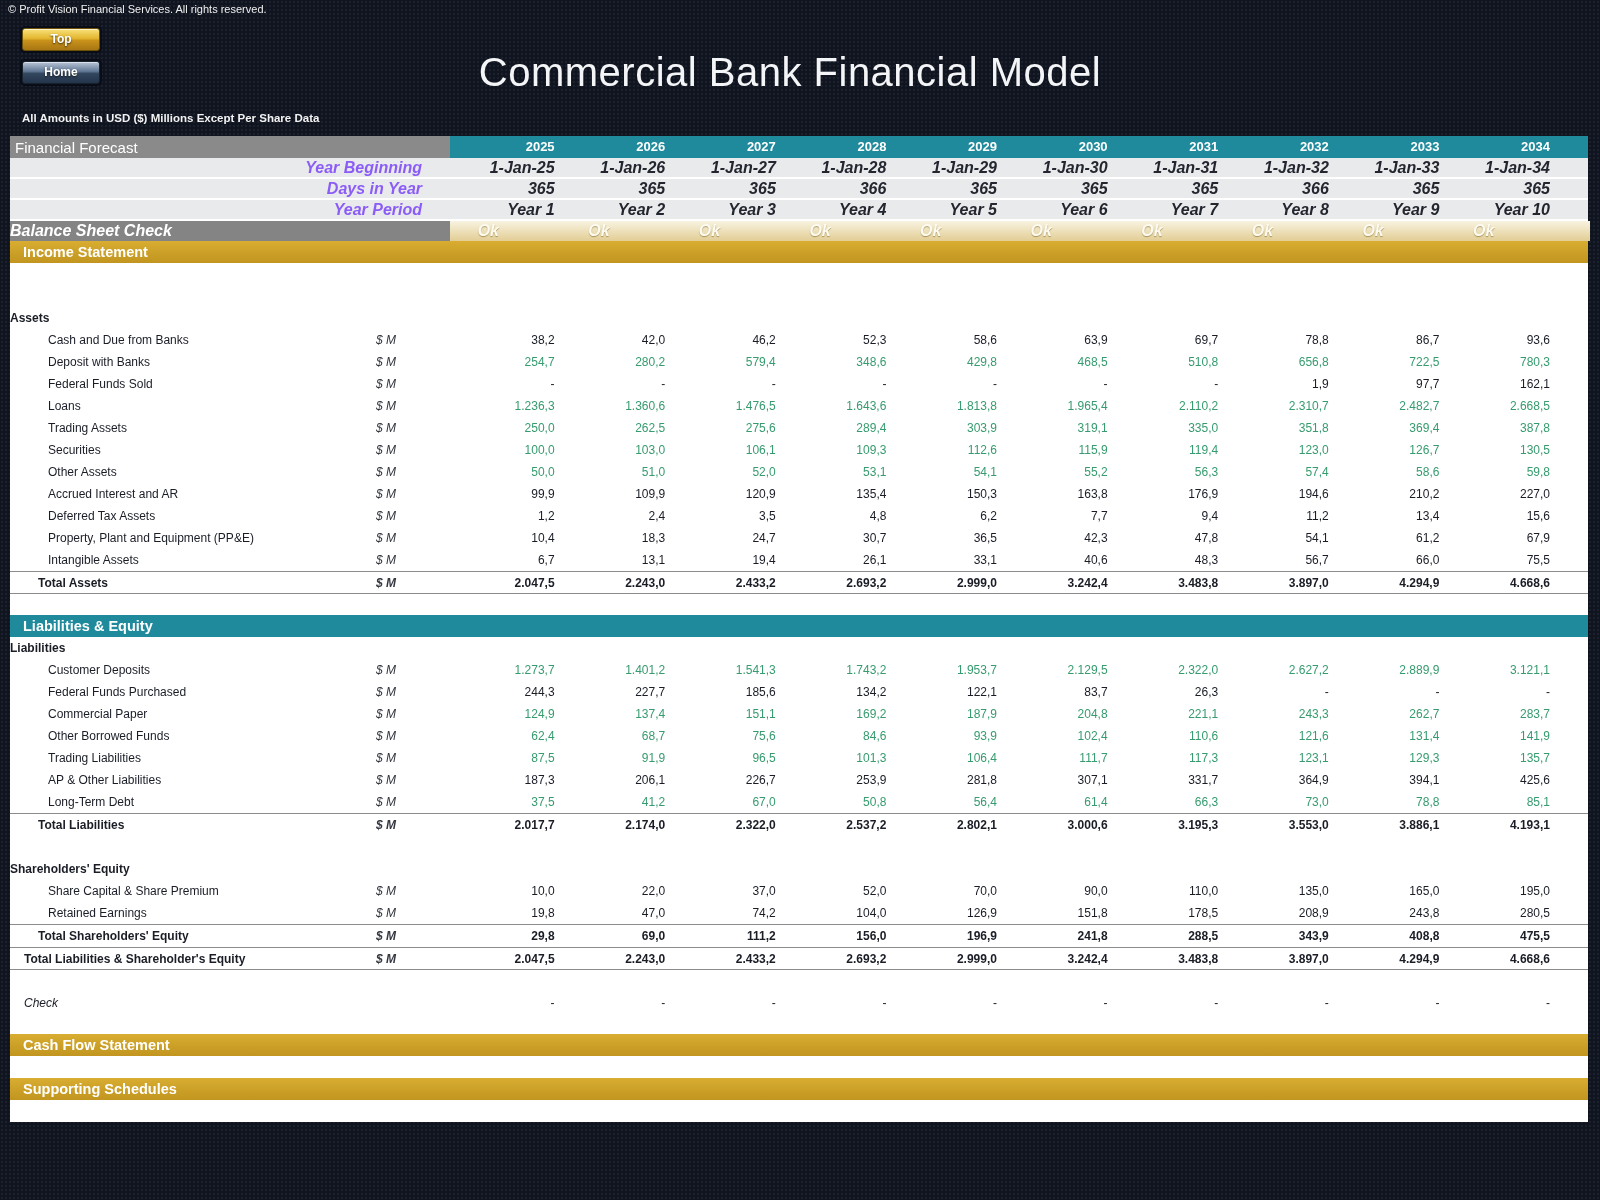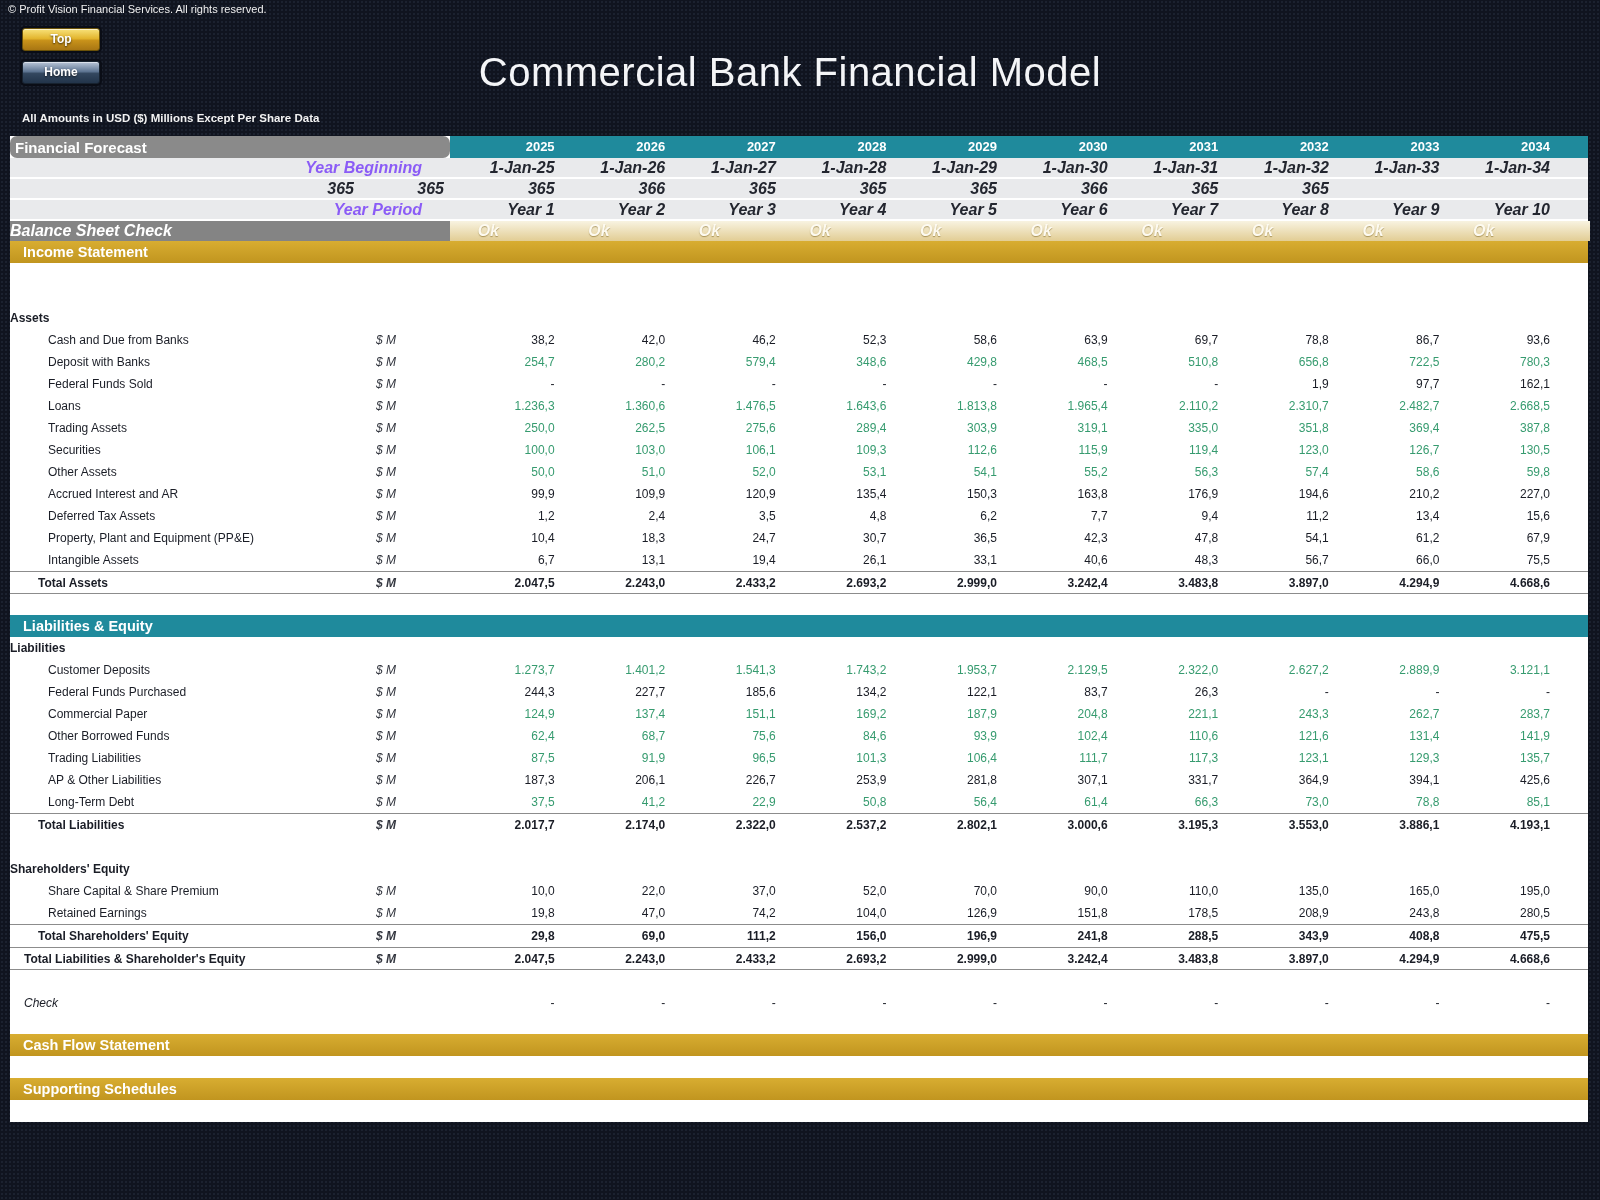--- a/index.html
+++ b/index.html
@@ -32,22 +32,22 @@
   .units-note { position:absolute; top:112px; left:22px; font-size:11.5px; font-weight:bold; color:#f2f2f2; }
 
   .sheet { position:absolute; top:136px; left:10px; width:1578px; background:#fff; }
   .grid { display:grid; grid-template-columns:350px 90px repeat(10, 1fr) 32px; align-items:center; }
   .row { height:22px; font-size:12px; }
   .gap { background:#fff; }
   .h18{height:18px} .h20{height:20px} .h21{height:21px} .h22{height:22px} .h26{height:26px}
 
   
   .yearhead { height:22px; }
-  .yearhead .corner { grid-column:span 2; background:#8a8a8a; color:#fff; font-size:15px; font-weight:bold;
-    padding-left:5px; height:100%; display:flex; align-items:center;border-radius:7px; }
+  .yearhead .corner { grid-column:span 2; background:#8a8a8a; color:#fff; font-size:15px; font-weight:normal;
+    padding-left:5px; height:100%; display:flex; align-items:center; }
   .yearhead .ycell, .yearhead .spc { background:var(--teal,#1f8a9c); color:#fff; font-weight:bold;
     font-size:13px; text-align:right; padding-right:6px; height:100%; line-height:22px; }
   .meta { height:21px; background:#e9eaec; border-bottom:2px solid #fff; font-style:italic; font-weight:bold; }
   .meta .mlabel { grid-column:span 2; text-align:right; padding-right:28px; color:#8b5cf6; }
   .meta .val { color:#23262f; }
   .okrow { height:20px; }
   .okrow .oklabel { grid-column:span 2; background:#848484; color:#fff; font-style:italic; font-weight:bold;
     padding-right:34px; height:100%; line-height:20px; }
   .okrow .okcell, .okrow .spc { height:100%; line-height:20px;
     background:linear-gradient(#f8f3e1, #e2cd94); color:#fdfaf0; font-style:italic; font-weight:bold;
@@ -108,20 +108,21 @@
         <div class="val">1-Jan-28</div>
         <div class="val">1-Jan-29</div>
         <div class="val">1-Jan-30</div>
         <div class="val">1-Jan-31</div>
         <div class="val">1-Jan-32</div>
         <div class="val">1-Jan-33</div>
         <div class="val">1-Jan-34</div>
         <div class=""></div>
       </div>
       <div class="grid meta">
+        <div class="mlabel">Days in Year</div>
         <div class="val">365</div>
         <div class="val">365</div>
         <div class="val">365</div>
         <div class="val">366</div>
         <div class="val">365</div>
         <div class="val">365</div>
         <div class="val">365</div>
         <div class="val">366</div>
         <div class="val">365</div>
         <div class="val">365</div>
@@ -446,21 +447,21 @@
         <div class="val">364,9</div>
         <div class="val">394,1</div>
         <div class="val">425,6</div>
         <div class=""></div>
       </div>
       <div class="grid row ">
         <div class="label">Long-Term Debt</div>
         <div class="unit">$ M</div>
         <div class="val green">37,5</div>
         <div class="val green">41,2</div>
-        <div class="val green">22,9</div>
+        <div class="val green">67,0</div>
         <div class="val green">50,8</div>
         <div class="val green">56,4</div>
         <div class="val green">61,4</div>
         <div class="val green">66,3</div>
         <div class="val green">73,0</div>
         <div class="val green">78,8</div>
         <div class="val green">85,1</div>
         <div class=""></div>
       </div>
     </div>

